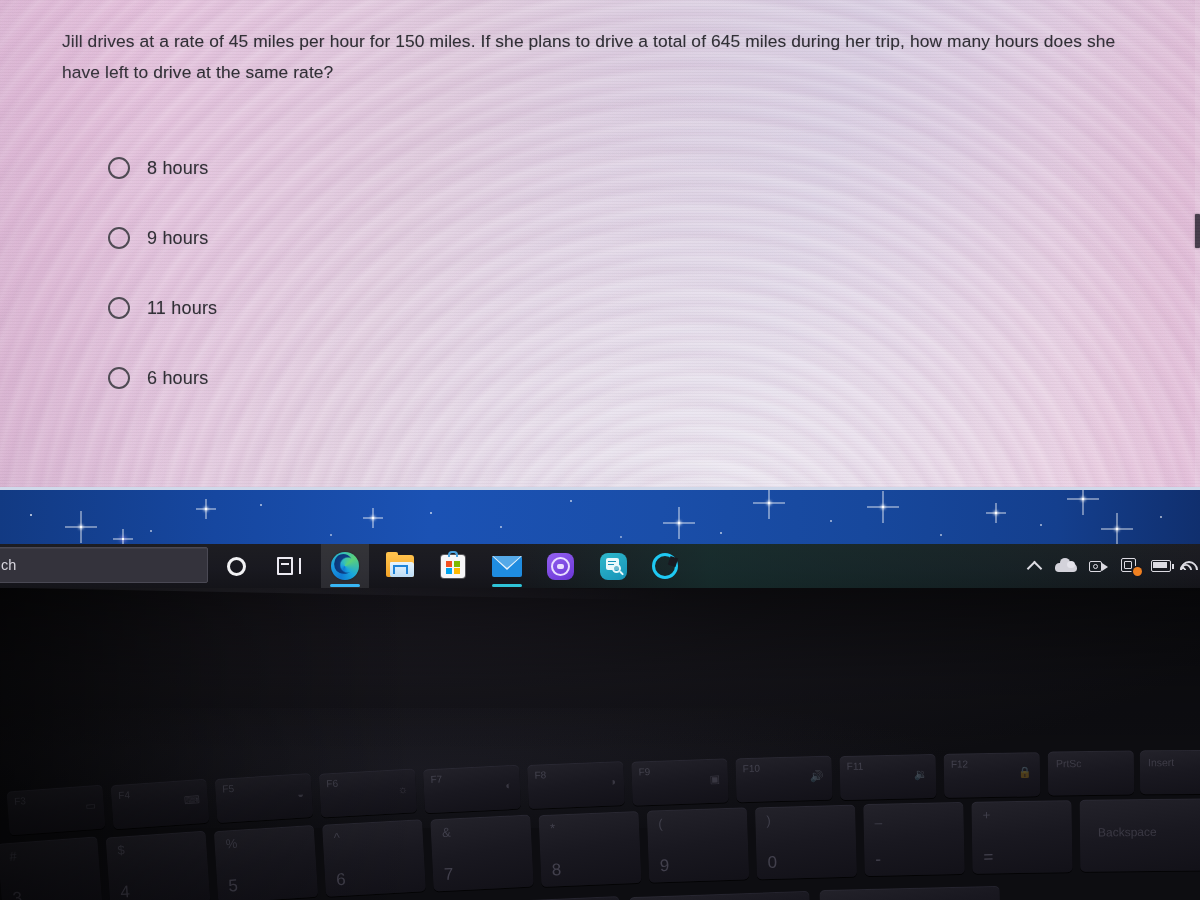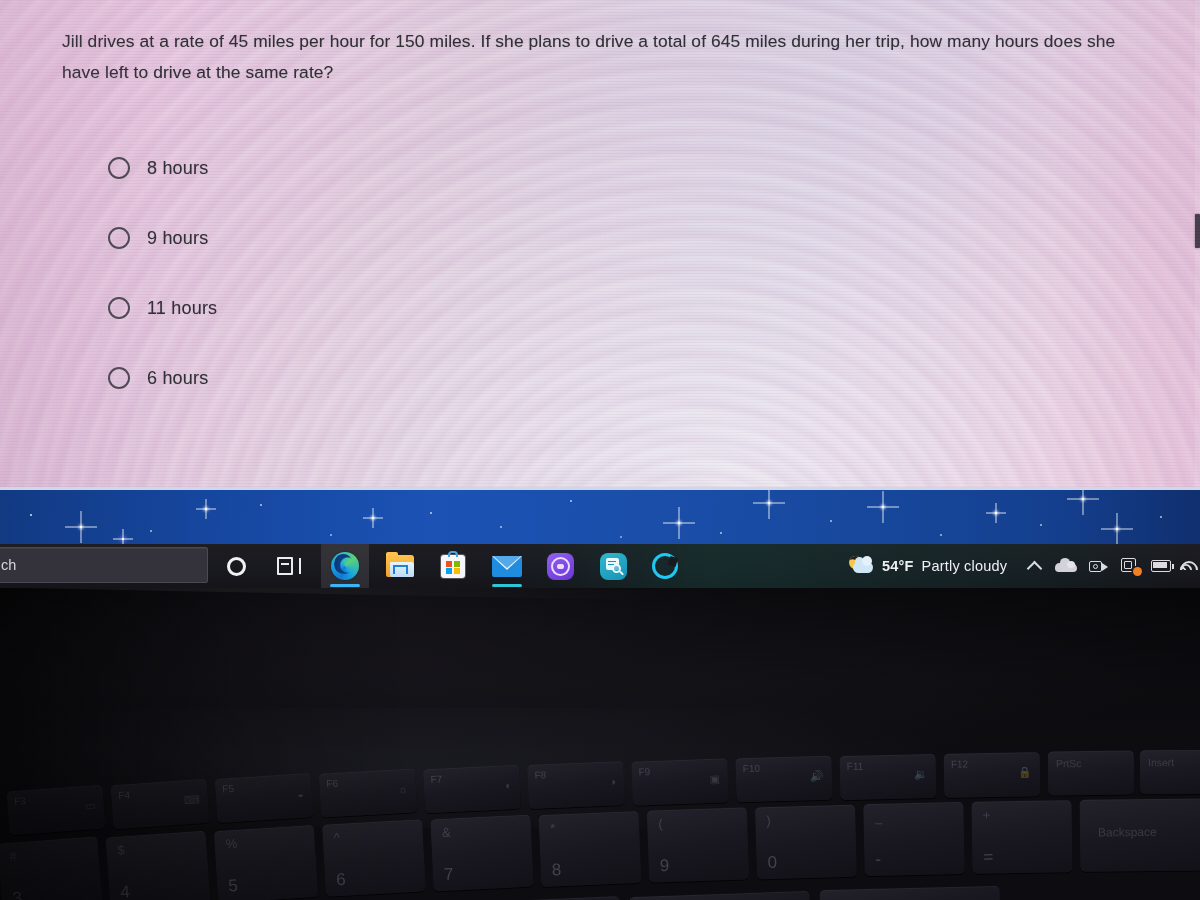--- a/index.html
+++ b/index.html
@@ -495,28 +495,20 @@
           <span class="t-l2"></span>
         <span class="t-lens"></span>
           <span class="t-handle"></span>
       </span>
     </div>
 
     <div class="tb-btn" style="left:641px;">
       <span class="ico-cyan"></span>
     </div>
 
-    <div id="weather">
-      <span class="ico-weather">
-        <span class="w-moon"></span>
-          <span class="w-cloud"></span>
-      </span>
-      <span id="weather-temp">54°F</span>
-      <span id="weather-cond">Partly cloudy</span>
-    </div>
 
     <div id="tray">
       <div class="tray-btn">
         <span class="ico-chevron"></span>
       </div>
       <div class="tray-btn">
         <span class="ico-onedrive">
           <span class="od"></span>
             <span class="od2"></span>
             <span class="od3"></span>

